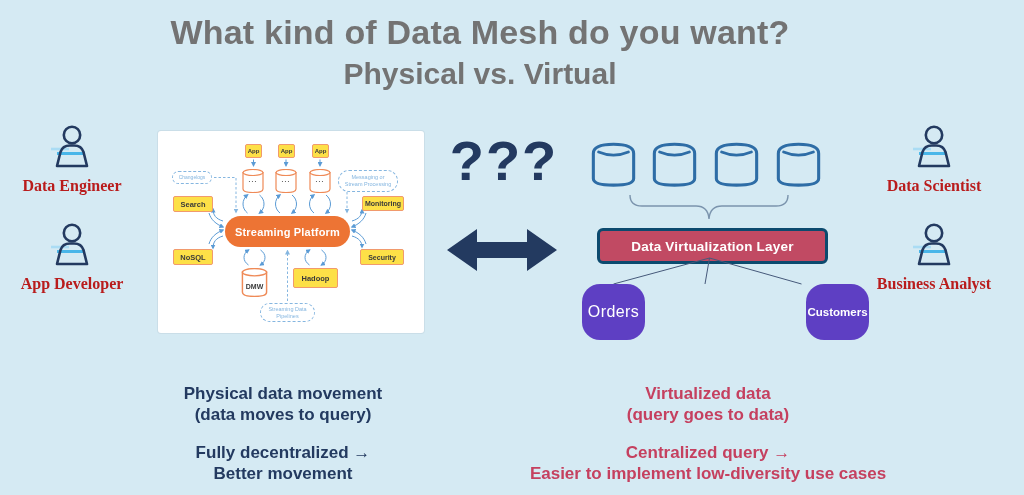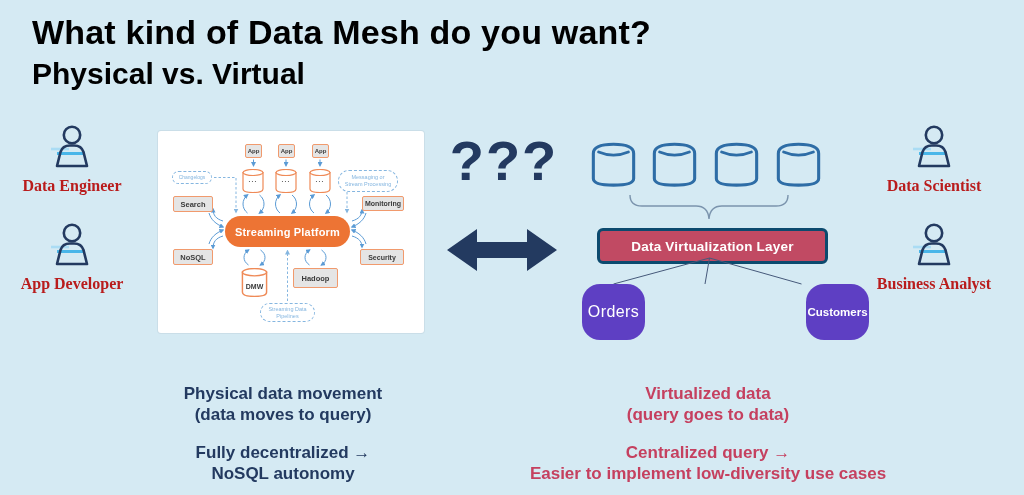--- a/index.html
+++ b/index.html
@@ -6,39 +6,39 @@
   .page{
     position:relative;
     width:1024px;height:495px;
     background:#d5eaf3;
     font-family:"Liberation Sans", sans-serif;
     overflow:hidden;
   }
   
   .title{
     position:absolute;left:0;top:10px;width:960px;
-    color:#000000;font-weight:bold;margin-left:32px;
+    text-align:center;color:#737373;font-weight:bold;
   }
   .title .l1{font-size:34px;line-height:44px;letter-spacing:.2px;}
   .title .l2{font-size:30px;line-height:40px;}
   
   .persona{
     position:absolute;width:144px;
     display:flex;flex-direction:column;align-items:center;gap:7px;
   }
   .persona .plabel{font-size:16px;font-weight:bold;color:#b91c1c;white-space:nowrap;font-family:Liberation Serif, serif;}
   
   .whitebox{
     position:absolute;left:158px;top:131px;width:266px;height:202px;
     background:#ffffff;border-radius:3px;
     box-shadow:0 0 0 1px rgba(120,140,160,.12);
   }
   .whitebox *{box-sizing:border-box;}
   .obox{
-    position:absolute;background:#e5e5e5;border:1px solid #f19a6d;border-radius:2px;
+    position:absolute;background:#fde047;border:1px solid #f19a6d;border-radius:2px;
     display:flex;align-items:center;justify-content:center;
     font-weight:bold;color:#3a3a3a;
   }
   .oval{
     position:absolute;border:1px dashed #85b6e0;color:#85b6e0;
     display:flex;flex-direction:column;align-items:center;justify-content:center;
     text-align:center;background:#fff;line-height:1.25;
   }
   .platform{
     position:absolute;left:67px;top:85px;width:125px;height:31px;
@@ -254,21 +254,21 @@
     </g>
   </svg>
 
   <div class="pbox orders">Orders</div>
   <div class="pbox cust">Customers</div>
 
   <div class="caption phys">
     <div>Physical data movement</div>
     <div>(data moves to query)</div>
     <div class="gap">Fully decentralized →</div>
-    <div>NoSQL autonomy</div>
+    <div>Better movement</div>
   </div>
   <div class="caption virt">
     <div>Virtualized data</div>
     <div>(query goes to data)</div>
     <div class="gap">Centralized query →</div>
     <div>Easier to implement low-diversity use cases</div>
   </div>
 
 </div>
 

